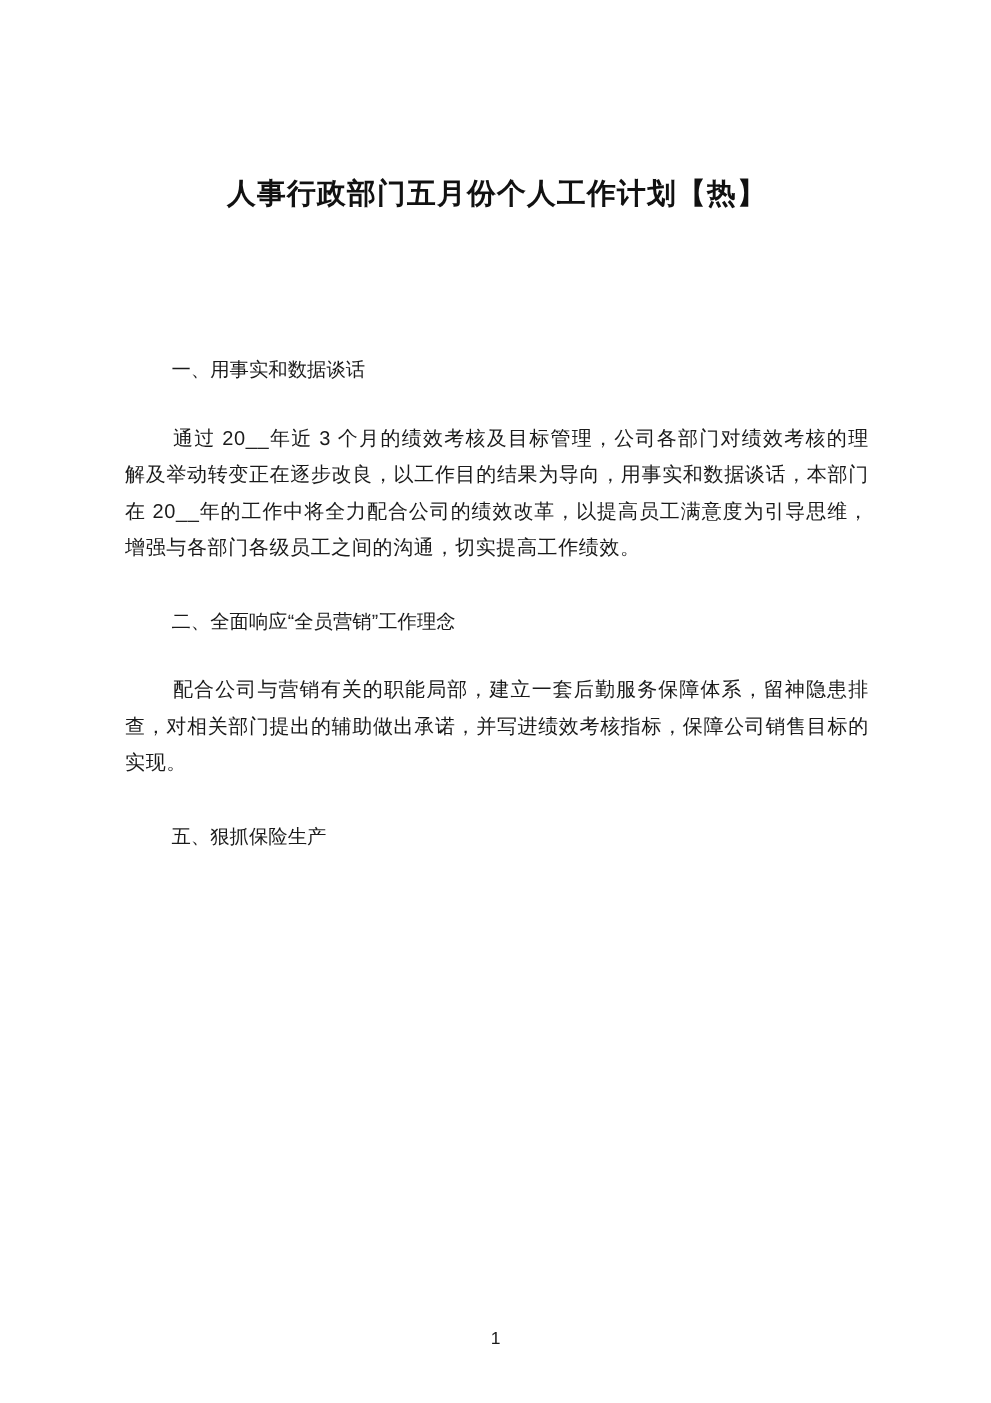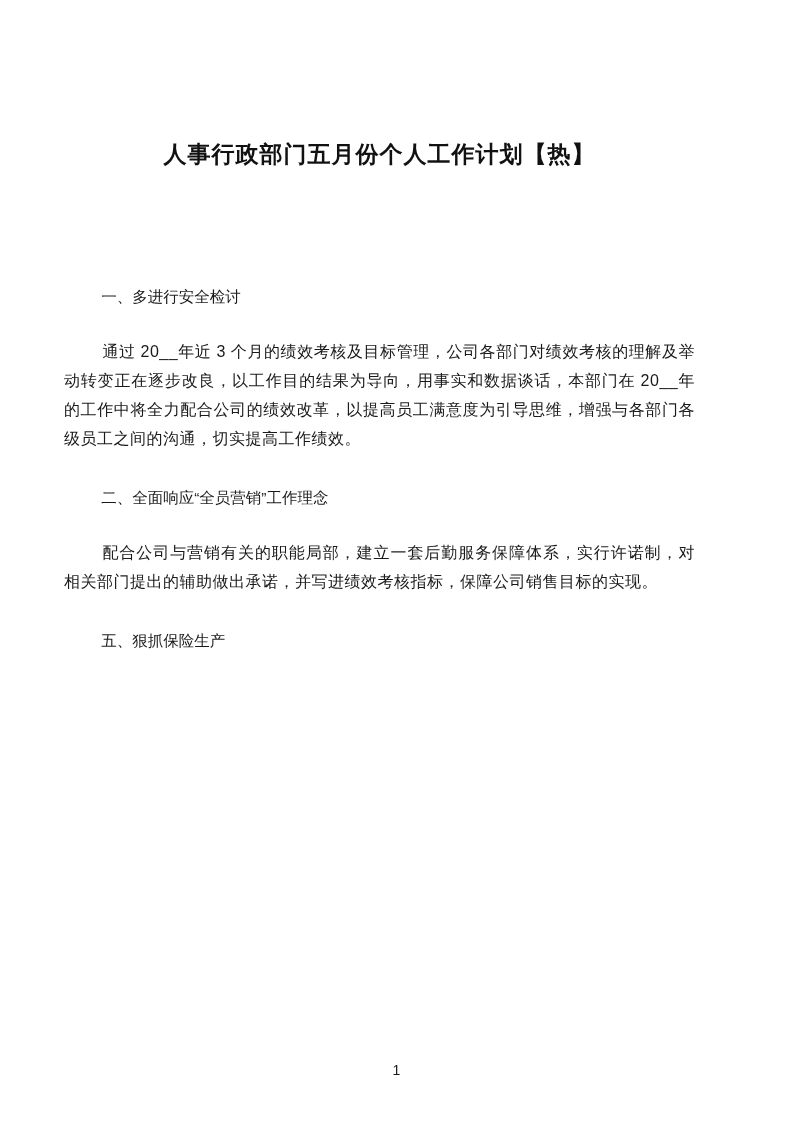--- a/index.html
+++ b/index.html
@@ -7,21 +7,21 @@
     padding: 0;
     background: #ffffff;
   }
   .page {
     position: relative;
     width: 793px;
     height: 1122px;
     margin: 0 auto;
     background: #ffffff;
     box-sizing: border-box;
-    padding: 140px 98px 0 64px;
+    padding: 140px 98px 0 100px;
     font-family: "Liberation Sans", "DejaVu Sans", sans-serif;
     color: #1a1a1a;
   }
   .doc-title {
     font-size: 23px;
     font-weight: 700;
     text-align: center;
     line-height: 1.3;
     margin: 0 0 112px 0;
     letter-spacing: 1px;
@@ -60,27 +60,27 @@
   }
 </style>
 </head>
 <body>
 
 <div class="page">
 
   <h1 class="doc-title">人事行政部门五月份个人工作计划【热】</h1>
 
   <div class="section">
-    <div class="section-heading">一、多进行安全检讨</div>
+    <div class="section-heading">一、用事实和数据谈话</div>
     <p class="paragraph">通过 20__年近 3 个月的绩效考核及目标管理，公司各部门对绩效考核的理解及举动转变正在逐步改良，以工作目的结果为导向，用事实和数据谈话，本部门在 20__年的工作中将全力配合公司的绩效改革，以提高员工满意度为引导思维，增强与各部门各级员工之间的沟通，切实提高工作绩效。</p>
   </div>
 
   <div class="section">
     <div class="section-heading">二、全面响应“全员营销”工作理念</div>
-    <p class="paragraph">配合公司与营销有关的职能局部，建立一套后勤服务保障体系，实行许诺制，对相关部门提出的辅助做出承诺，并写进绩效考核指标，保障公司销售目标的实现。</p>
+    <p class="paragraph">配合公司与营销有关的职能局部，建立一套后勤服务保障体系，留神隐患排查，对相关部门提出的辅助做出承诺，并写进绩效考核指标，保障公司销售目标的实现。</p>
   </div>
 
   <div class="section">
   </div>
 
 
   <div class="section">
     <div class="section-heading">五、狠抓保险生产</div>
   </div>
 

